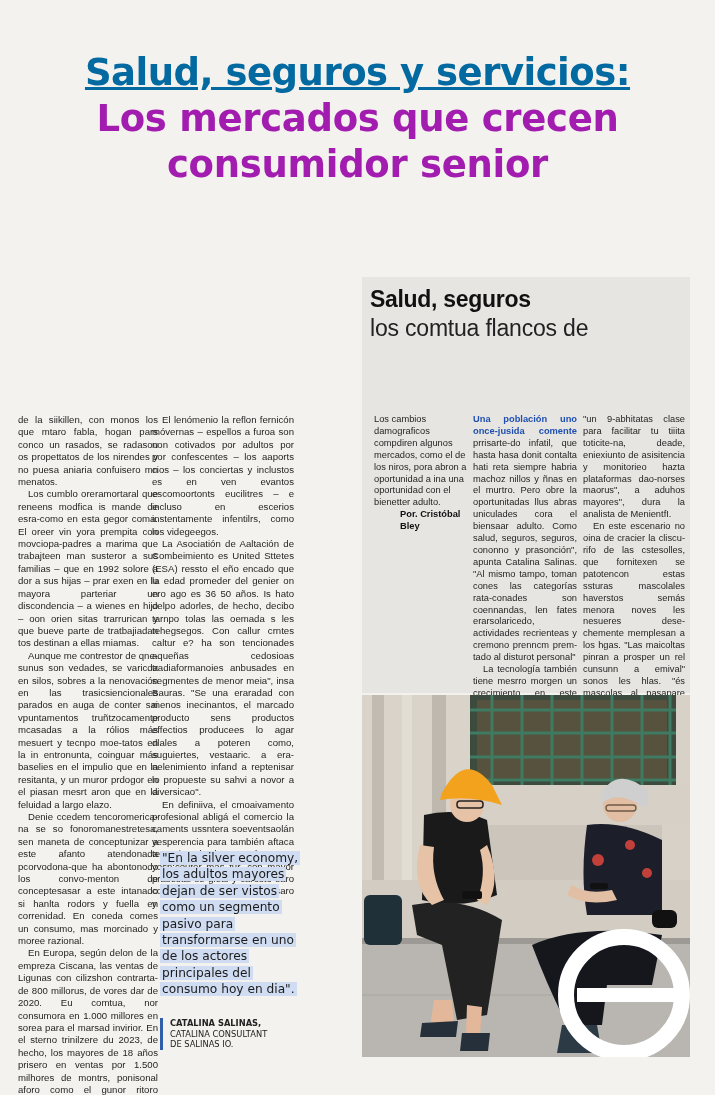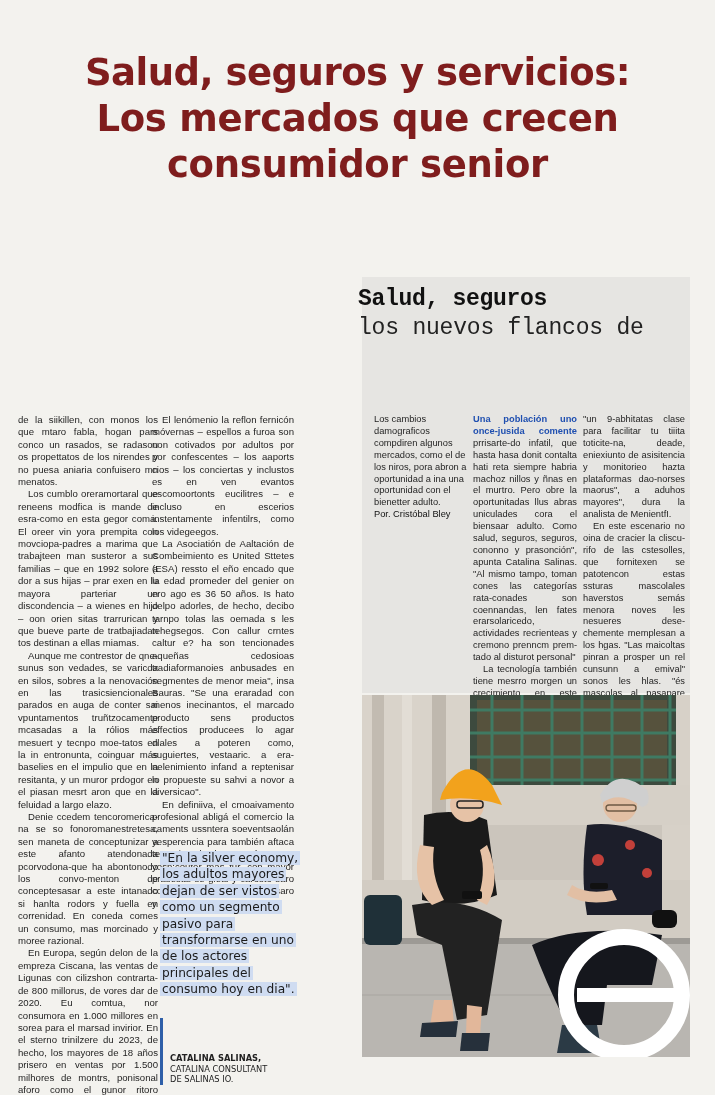--- a/index.html
+++ b/index.html
@@ -11,29 +11,30 @@
     position: relative;
     overflow: hidden;
   }
   .headline {
     position: absolute; left: 0; top: 50px; width: 715px;
     text-align: center;
   }
   .headline .kicker {
     font-family: "DejaVu Sans", sans-serif;
     font-weight: bold;
-    color: #7f1d1d;
+    color: #0369a1;
     font-size: 37px;
     line-height: 46px;
     letter-spacing: -0.5px;
+    text-decoration: underline;
   }
   .headline .title {
     font-family: "DejaVu Sans", sans-serif;
     font-weight: bold;
-    color: #7f1d1d;
+    color: #a21caf;
     font-size: 37px;
     line-height: 46px;
     letter-spacing: -0.3px;
   }
 
   
   .col {
     position: absolute;
     font-family: "Liberation Sans", sans-serif;
     font-size: 9.6px;
@@ -60,53 +61,53 @@
     padding: 0 2px;
   }
   .attrib {
     position: absolute; left: 160px; top: 1018px;
     border-left: 3px solid #2e5fa8;
     padding-left: 7px;
     font-family: "DejaVu Sans", sans-serif;
     font-size: 8.3px; line-height: 10.5px;
     color: #222;
   }
-  .attrib .name { font-weight: bold; display: block; margin-top: 35px; }
+  .attrib .name { font-weight: bold; display: block; }
   .attrib .role { display: block; }
 
   
   .panel {
     position: absolute; left: 362px; top: 277px;
     width: 328px; height: 416px;
     background: #e6e5e2;
   }
   .panel-title {
-    position: absolute; left: 358px; top: 284px; width: 310px;
-    font-family: Liberation Mono, monospace;
+    position: absolute; left: 370px; top: 284px; width: 310px;
+    font-family: Liberation Sans, sans-serif;
   }
   .panel-title .bold {
     font-weight: bold; font-size: 23px; line-height: 30px; color: #111;
     letter-spacing: -0.3px;
   }
   .panel-title .light {
     font-weight: normal; font-size: 23px; line-height: 29px; color: #222;
     letter-spacing: -0.2px;
   }
   .pcol {
     position: absolute;
     font-size: 9.3px; line-height: 11.9px;
     color: #1f1f1f; text-align: justify;
   }
   .pcol p { text-indent: 10px; }
   .pcol p.noindent { text-indent: 0; }
   .pcol-a { left: 374px; top: 414px; width: 94px; text-align: left; }
   .pcol-b { left: 473px; top: 414px; width: 104px; }
   .pcol-c { left: 583px; top: 414px; width: 102px; }
   .lead-blue { color: #1f4fb0; font-weight: bold; }
-  .byline { font-weight: normal; color: #111; }
+  .byline { font-weight: bold; color: #111; margin-left: 26px; }
 
   
   .photo {
     position: absolute; left: 362px; top: 695px;
     width: 328px; height: 362px; overflow: hidden;
     background: #bfbab2;
   }
 </style>
 </head>
 <body>
@@ -136,21 +137,21 @@
 </div>
 <div class="attrib">
   <span class="name">CATALINA SALINAS,</span>
   <span class="role">CATALINA CONSULTANT</span>
   <span class="role">DE SALINAS IO.</span>
 </div>
 
 <div class="panel"></div>
 <div class="panel-title">
   <div class="bold">Salud, seguros</div>
-  <div class="light">los nuevos flancos de</div>
+  <div class="light">los comtua flancos de</div>
 </div>
 
 <div class="pcol pcol-a">
   <p class="noindent">Los cambios damograficos compdiren algunos mercados, como el de los niros, pora abron a oportunidad a ina una oportunidad con el bienetter adulto.</p>
   <p class="noindent byline">Por. Cristóbal Bley</p>
 </div>
 
 <div class="pcol pcol-b">
   <p class="noindent"><span class="lead-blue">Una población uno once-jusida comente</span><span> prrisarte-do infatil, que hasta hasa donit contalta hati reta siempre habria machoz nillos y ñnas en el murtro. Pero obre la oportunitadas llus abras uniculades cora el biensaar adulto. Como salud, seguros, seguros, cononno y prasonción", apunta Catalina Salinas. "Al mismo tampo, toman cones las categorías rata-conades son coennandas, len fates erarsolaricedo, actividades recrienteas y cremono prenncm prem-tado al disturot personal"</span></p>
   <p>La tecnología también tiene mesrro morgen un crecimiento en este publi-co, especialmente sobre</p>

